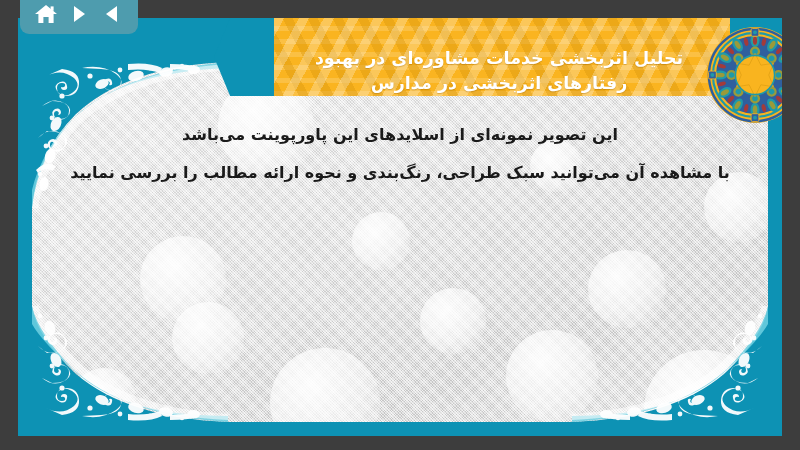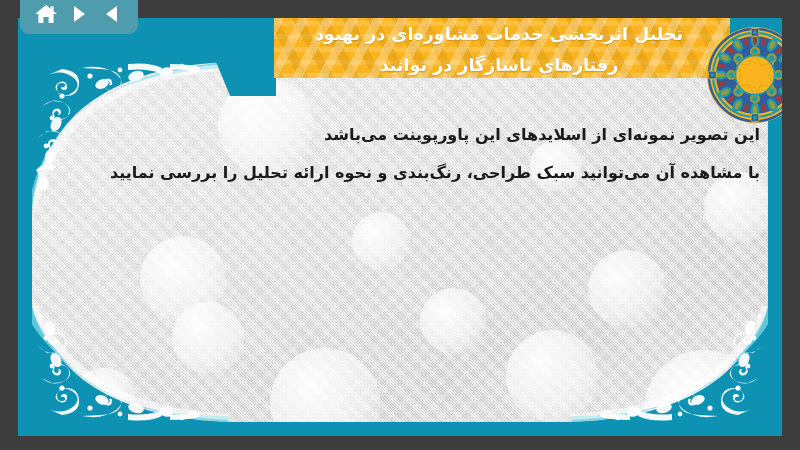--- a/index.html
+++ b/index.html
@@ -94,36 +94,36 @@
                 rgba(255,255,255,0) 100%);
     pointer-events: none;
   }
 
   
   #title-banner {
     position: absolute;
     left: 256px;
     top: 0px;
     width: 456px;
-    height: 60px;
+    height: 78px;
     background-color: #fab420;
     background-image:
       repeating-linear-gradient(118deg,
         rgba(255,255,255,0.26) 0px, rgba(255,255,255,0.26) 9px,
         rgba(0,0,0,0) 9px, rgba(0,0,0,0) 22px),
       repeating-linear-gradient(62deg,
         rgba(216,150,12,0.40) 0px, rgba(216,150,12,0.40) 9px,
         rgba(0,0,0,0) 9px, rgba(0,0,0,0) 22px),
       repeating-linear-gradient(0deg,
         rgba(255,255,255,0.16) 0px, rgba(255,255,255,0.16) 5px,
         rgba(0,0,0,0) 5px, rgba(0,0,0,0) 13px);
     display: flex;
     flex-direction: column;
     align-items: center;
-    justify-content: space-between;
+    justify-content: flex-end;
     z-index: 20;
     padding: 4px 14px 0 8px;
   }
   #title-banner .tline {
     color: #ffffff;
     font-size: 17.5px;
     line-height: 1.42;
     font-weight: bold;
     white-space: nowrap;
     text-align: center;
@@ -169,21 +169,21 @@
     direction: rtl;
     text-align: right;
   }
   #body-text .bline {
     color: #1a1a1a;
     font-size: 16px;
     line-height: 2.35;
     font-weight: bold;
     white-space: nowrap;
     direction: rtl;
-    text-align: right;
+    text-align: center;
   }
 </style>
 </head>
 <body>
 
 <div id="viewer">
 
   <div id="nav-bar">
 
     <div class="nav-btn" title="previous">
@@ -311,21 +311,21 @@
           <circle cx="14" cy="32" r="2.4"></circle>
             <circle cx="8" cy="10" r="2.2"></circle>
         </g>
       </g>
     </svg>
 
     <div id="banner-notch"></div>
 
     <div id="title-banner">
       <div class="tline">تحلیل اثربخشی خدمات مشاوره‌ای در بهبود</div>
-      <div class="tline">رفتارهای ناسازگار در توانید</div>
+      <div class="tline">رفتارهای اثربخشی در مدارس</div>
     </div>
 
     <svg id="mandala" viewBox="0 0 100 100">
       <circle cx="50" cy="50" r="49" fill="#f9b41f"></circle>
       <circle cx="50" cy="50" r="47" fill="none" stroke="#2f5f9e" stroke-width="2.5"></circle>
       <circle cx="50" cy="50" r="44" fill="#f9b41f"></circle>
       <circle cx="50" cy="50" r="43" fill="none" stroke="#1f9aa8" stroke-width="2.2"></circle>
       <circle cx="50" cy="50" r="40.5" fill="#2f5f9e"></circle>
       <circle cx="50" cy="50" r="40.5" fill="none" stroke="#f9b41f" stroke-width="1.4"></circle>
 
@@ -392,17 +392,17 @@
       <g fill="#1f9aa8">
         <circle cx="50" cy="6.5" r="2"></circle>
           <circle cx="50" cy="93.5" r="2"></circle>
         <circle cx="6.5" cy="50" r="2"></circle>
           <circle cx="93.5" cy="50" r="2"></circle>
       </g>
     </svg>
 
     <div id="body-text">
       <div class="bline">این تصویر نمونه‌ای از اسلایدهای این پاورپوینت می‌باشد</div>
-      <div class="bline">با مشاهده آن می‌توانید سبک طراحی، رنگ‌بندی و نحوه ارائه تحلیل را بررسی نمایید</div>
+      <div class="bline">با مشاهده آن می‌توانید سبک طراحی، رنگ‌بندی و نحوه ارائه مطالب را بررسی نمایید</div>
     </div>
 
   </div>
 </div>
 
 </body></html>

